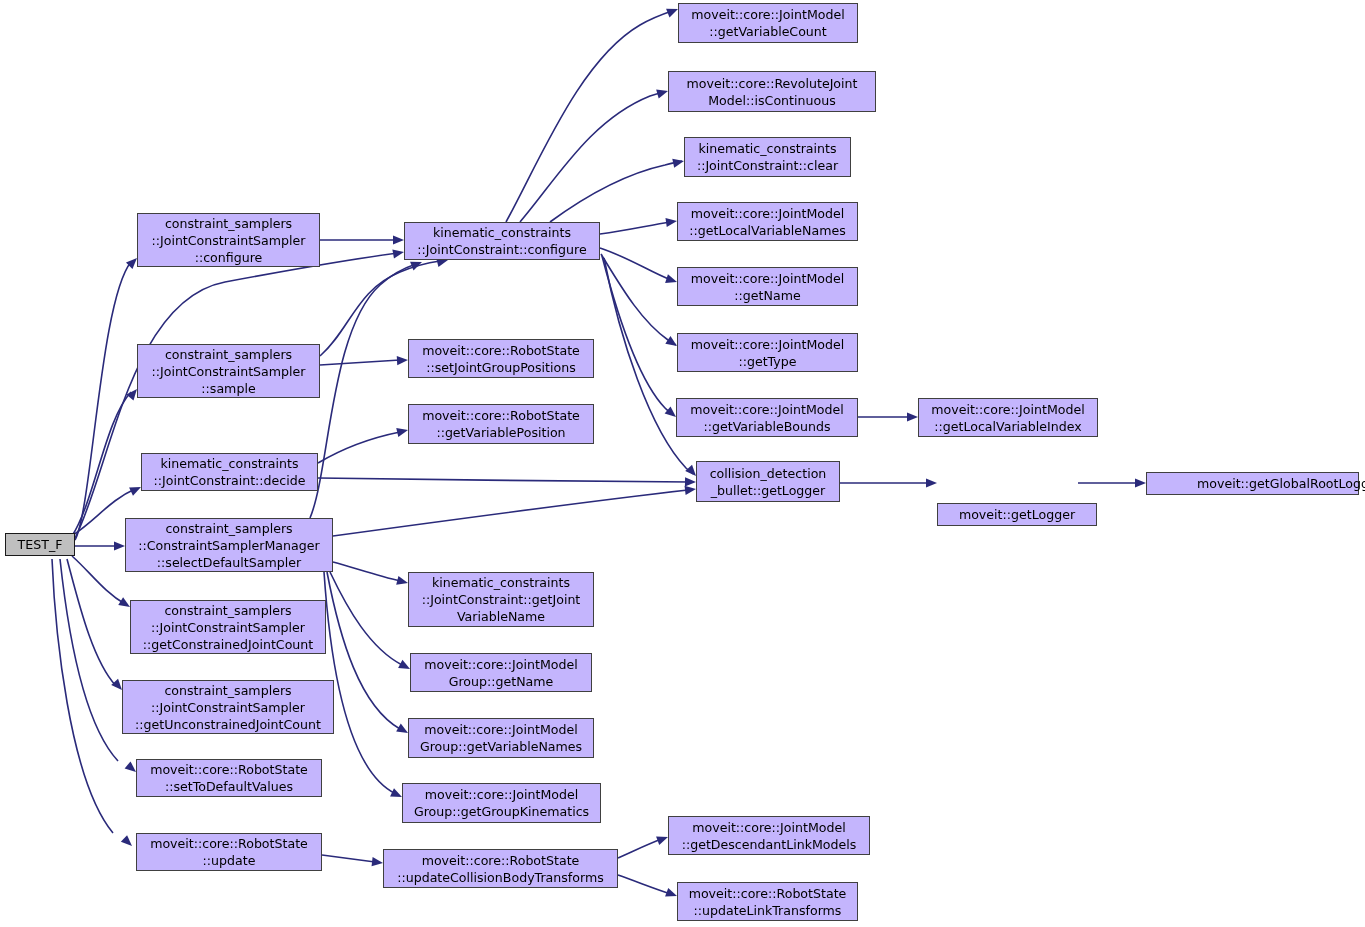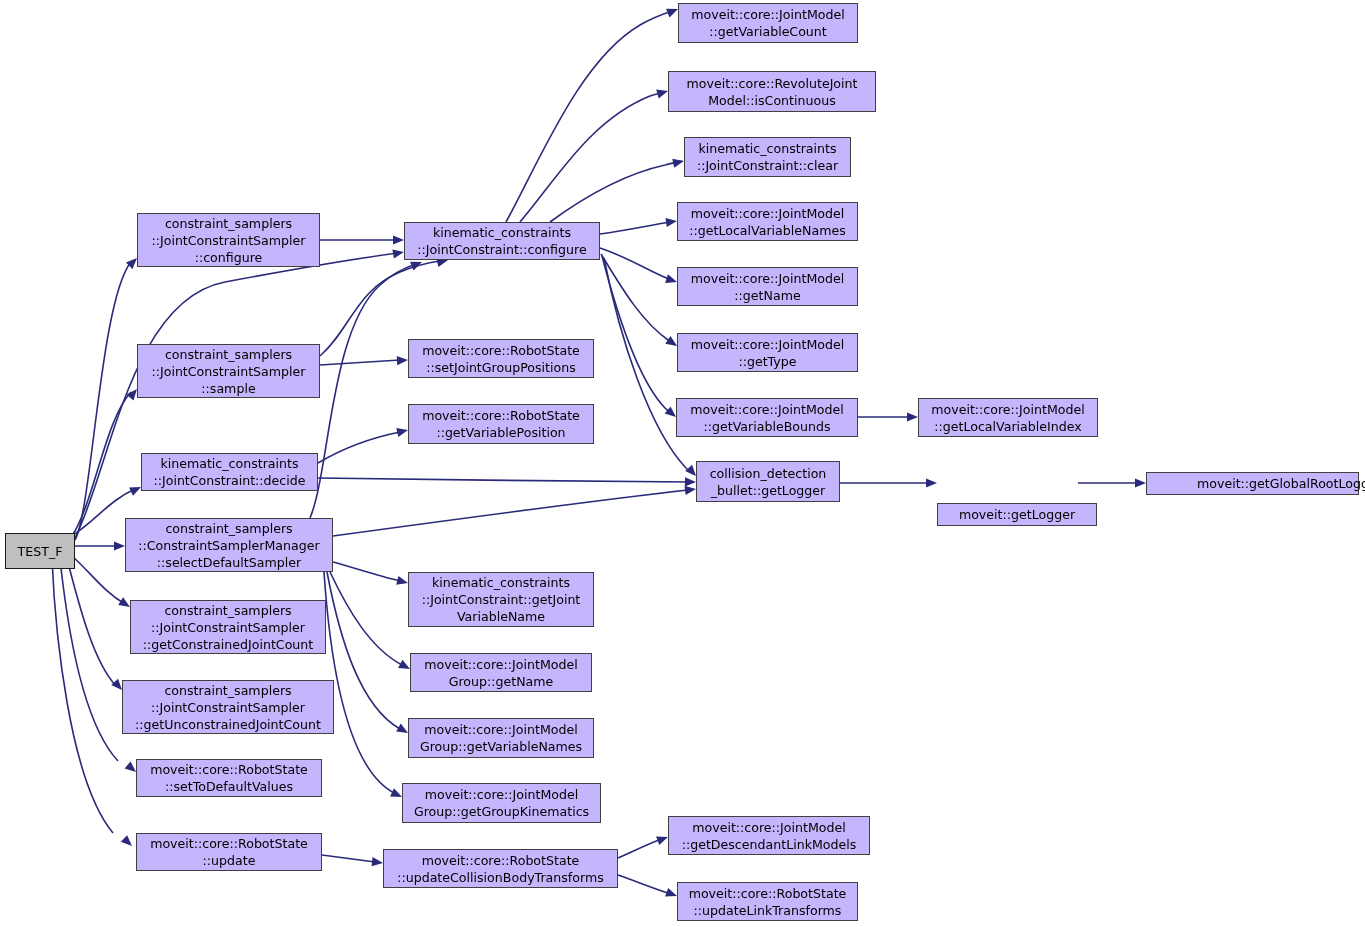--- a/index.html
+++ b/index.html
@@ -121,21 +121,21 @@
       <path d="M1078,483 L1138,483" fill="none" stroke="#2a2a7a" stroke-width="1.6"></path>
       <polygon points="0,0 -11,-4.6 -11,4.6" fill="#2a2a7a" transform="translate(1146,483) rotate(0)"></polygon>
       <path d="M322,855 L375,862" fill="none" stroke="#2a2a7a" stroke-width="1.6"></path>
       <polygon points="0,0 -11,-4.6 -11,4.6" fill="#2a2a7a" transform="translate(383,863) rotate(7)"></polygon>
       <path d="M618,858 C636,850 650,843 662,839" fill="none" stroke="#2a2a7a" stroke-width="1.6"></path>
       <polygon points="0,0 -11,-4.6 -11,4.6" fill="#2a2a7a" transform="translate(668,837) rotate(-20)"></polygon>
       <path d="M618,875 C638,882 655,889 671,894" fill="none" stroke="#2a2a7a" stroke-width="1.6"></path>
       <polygon points="0,0 -11,-4.6 -11,4.6" fill="#2a2a7a" transform="translate(677,896) rotate(20)"></polygon>
     </svg>
   <div id="nodes-layer">
-      <div class="node root" style="left: 5px; top: 533px; width: 70px; height: 36px;"><span class="lbl">TEST_F</span></div>
+      <div class="node root" style="left: 5px; top: 533px; width: 70px; height: 23px;"><span class="lbl">TEST_F</span></div>
       <div class="node" style="left: 137px; top: 213px; width: 183px; height: 54px;"><span class="lbl">constraint_samplers
 ::JointConstraintSampler
 ::configure</span></div>
       <div class="node" style="left: 137px; top: 344px; width: 183px; height: 54px;"><span class="lbl">constraint_samplers
 ::JointConstraintSampler
 ::sample</span></div>
       <div class="node" style="left: 141px; top: 453px; width: 177px; height: 38px;"><span class="lbl">kinematic_constraints
 ::JointConstraint::decide</span></div>
       <div class="node" style="left: 125px; top: 518px; width: 208px; height: 54px;"><span class="lbl">constraint_samplers
 ::ConstraintSamplerManager

